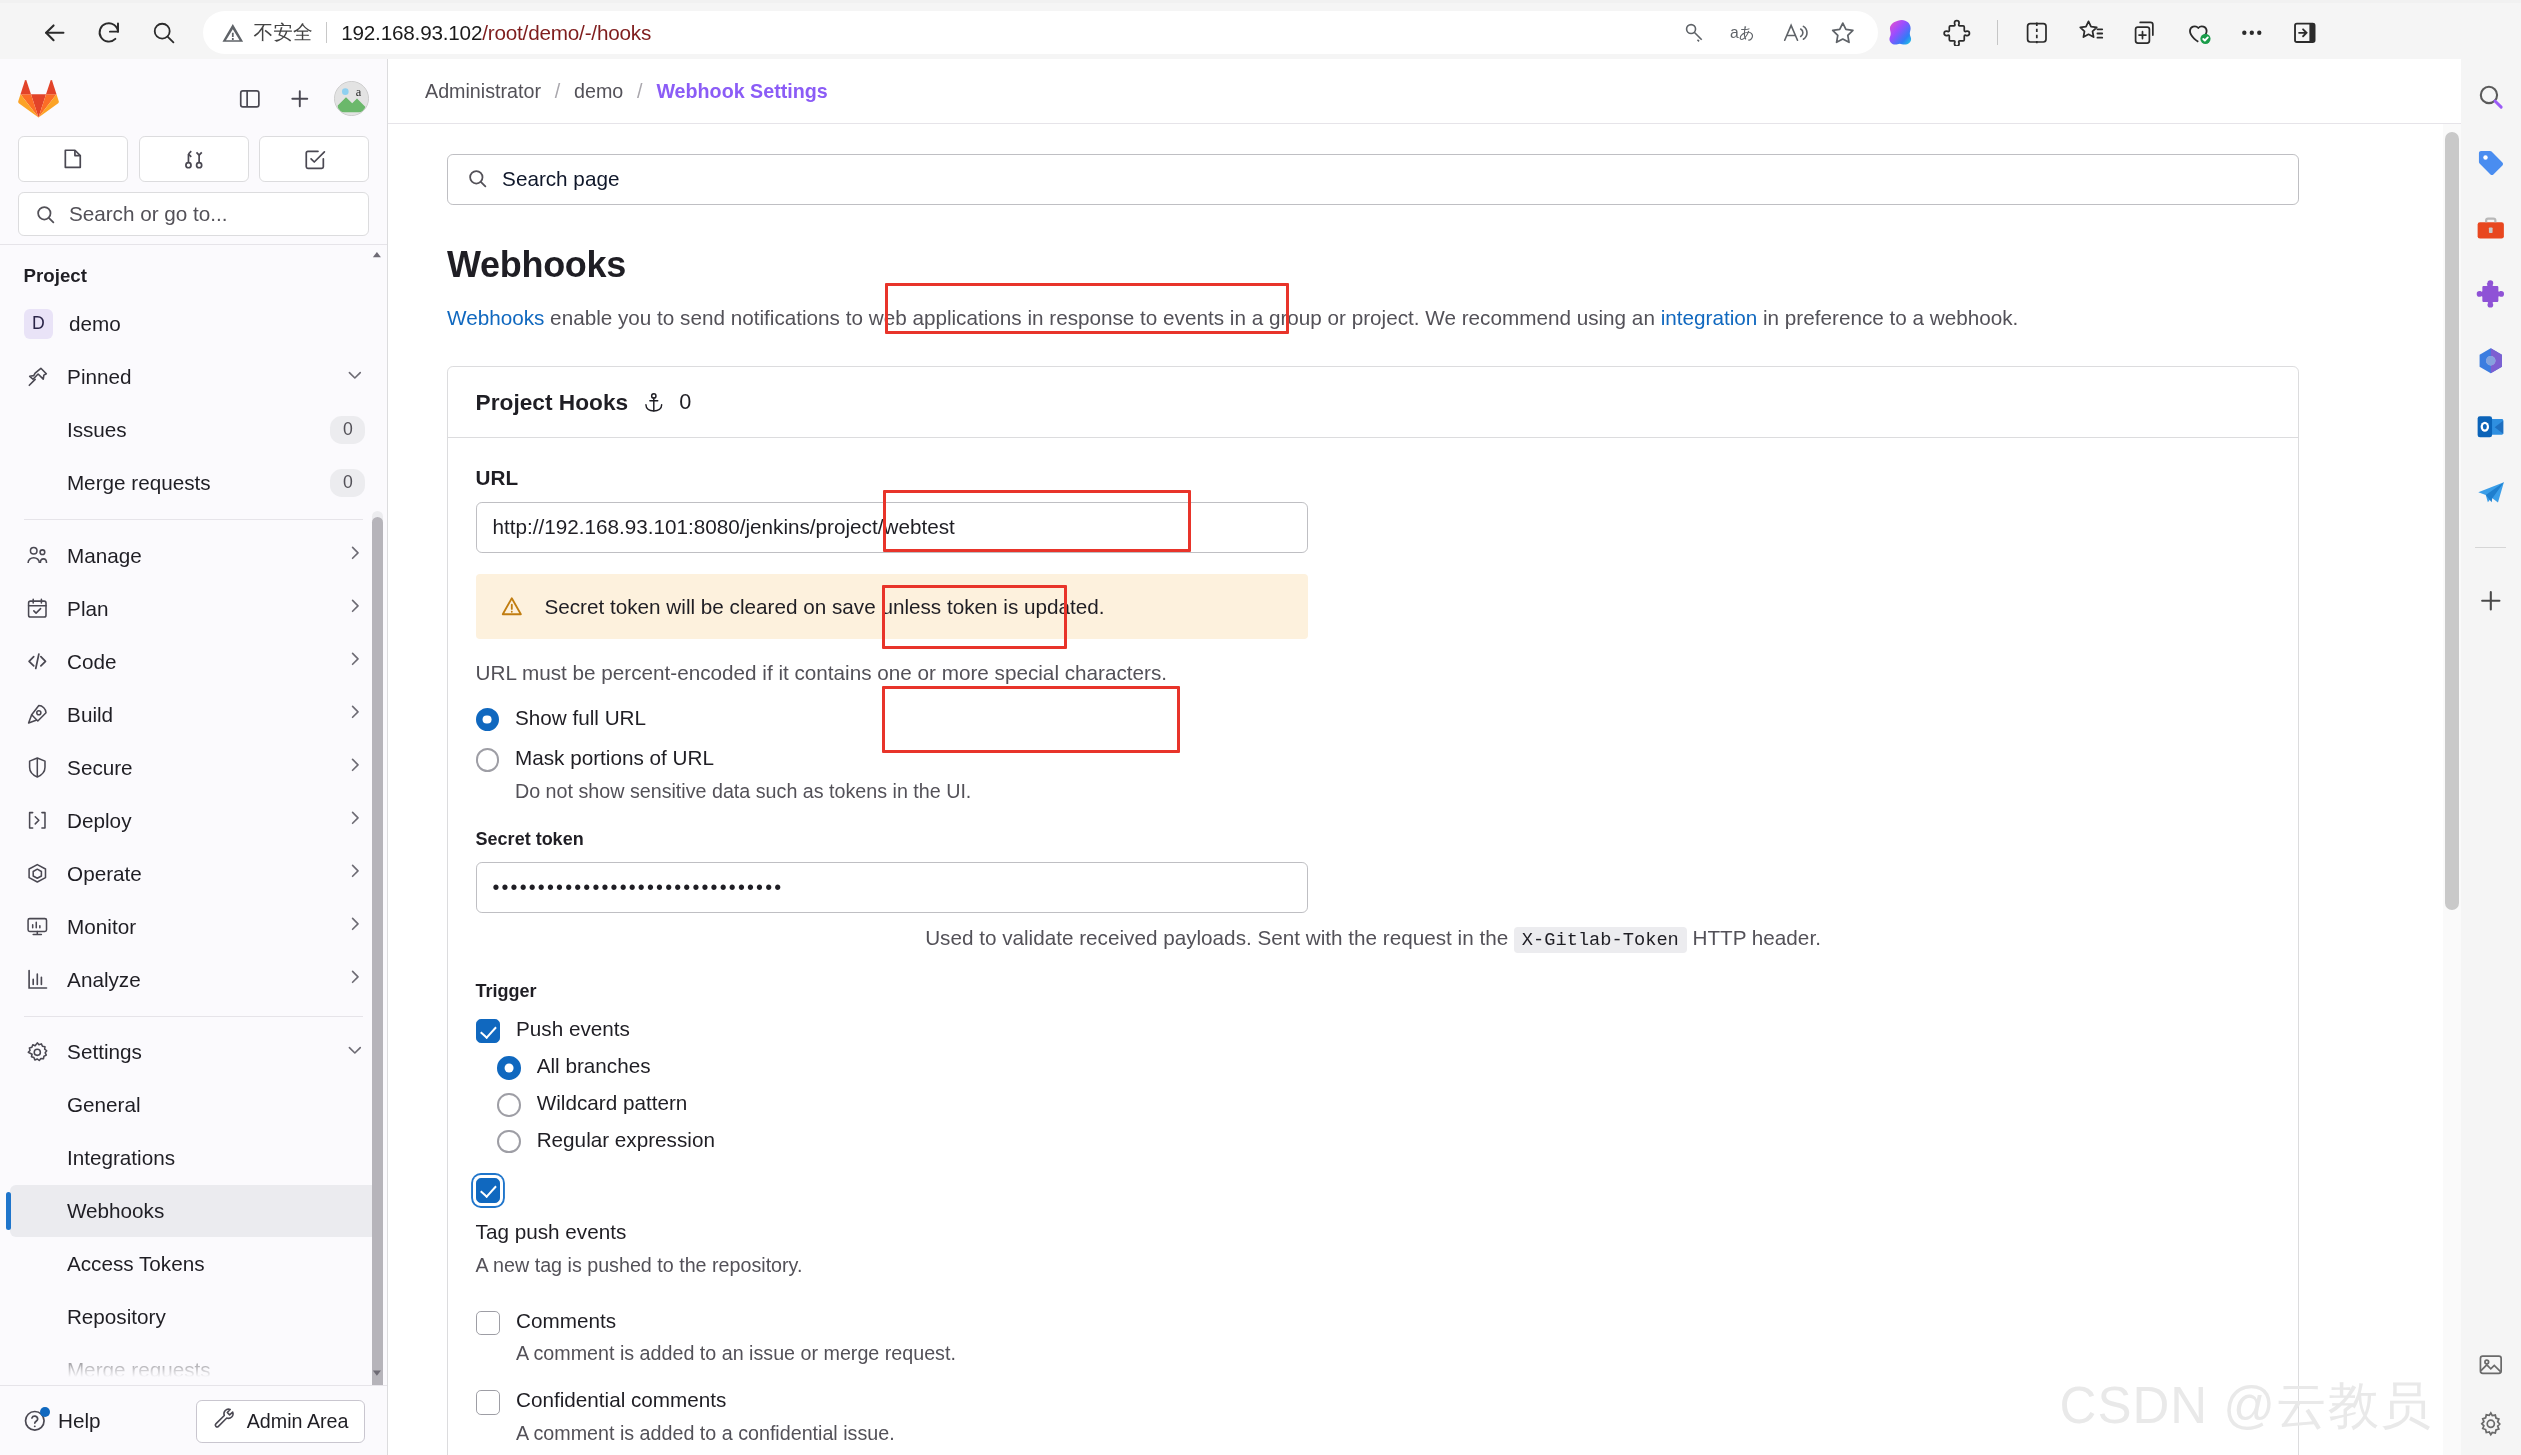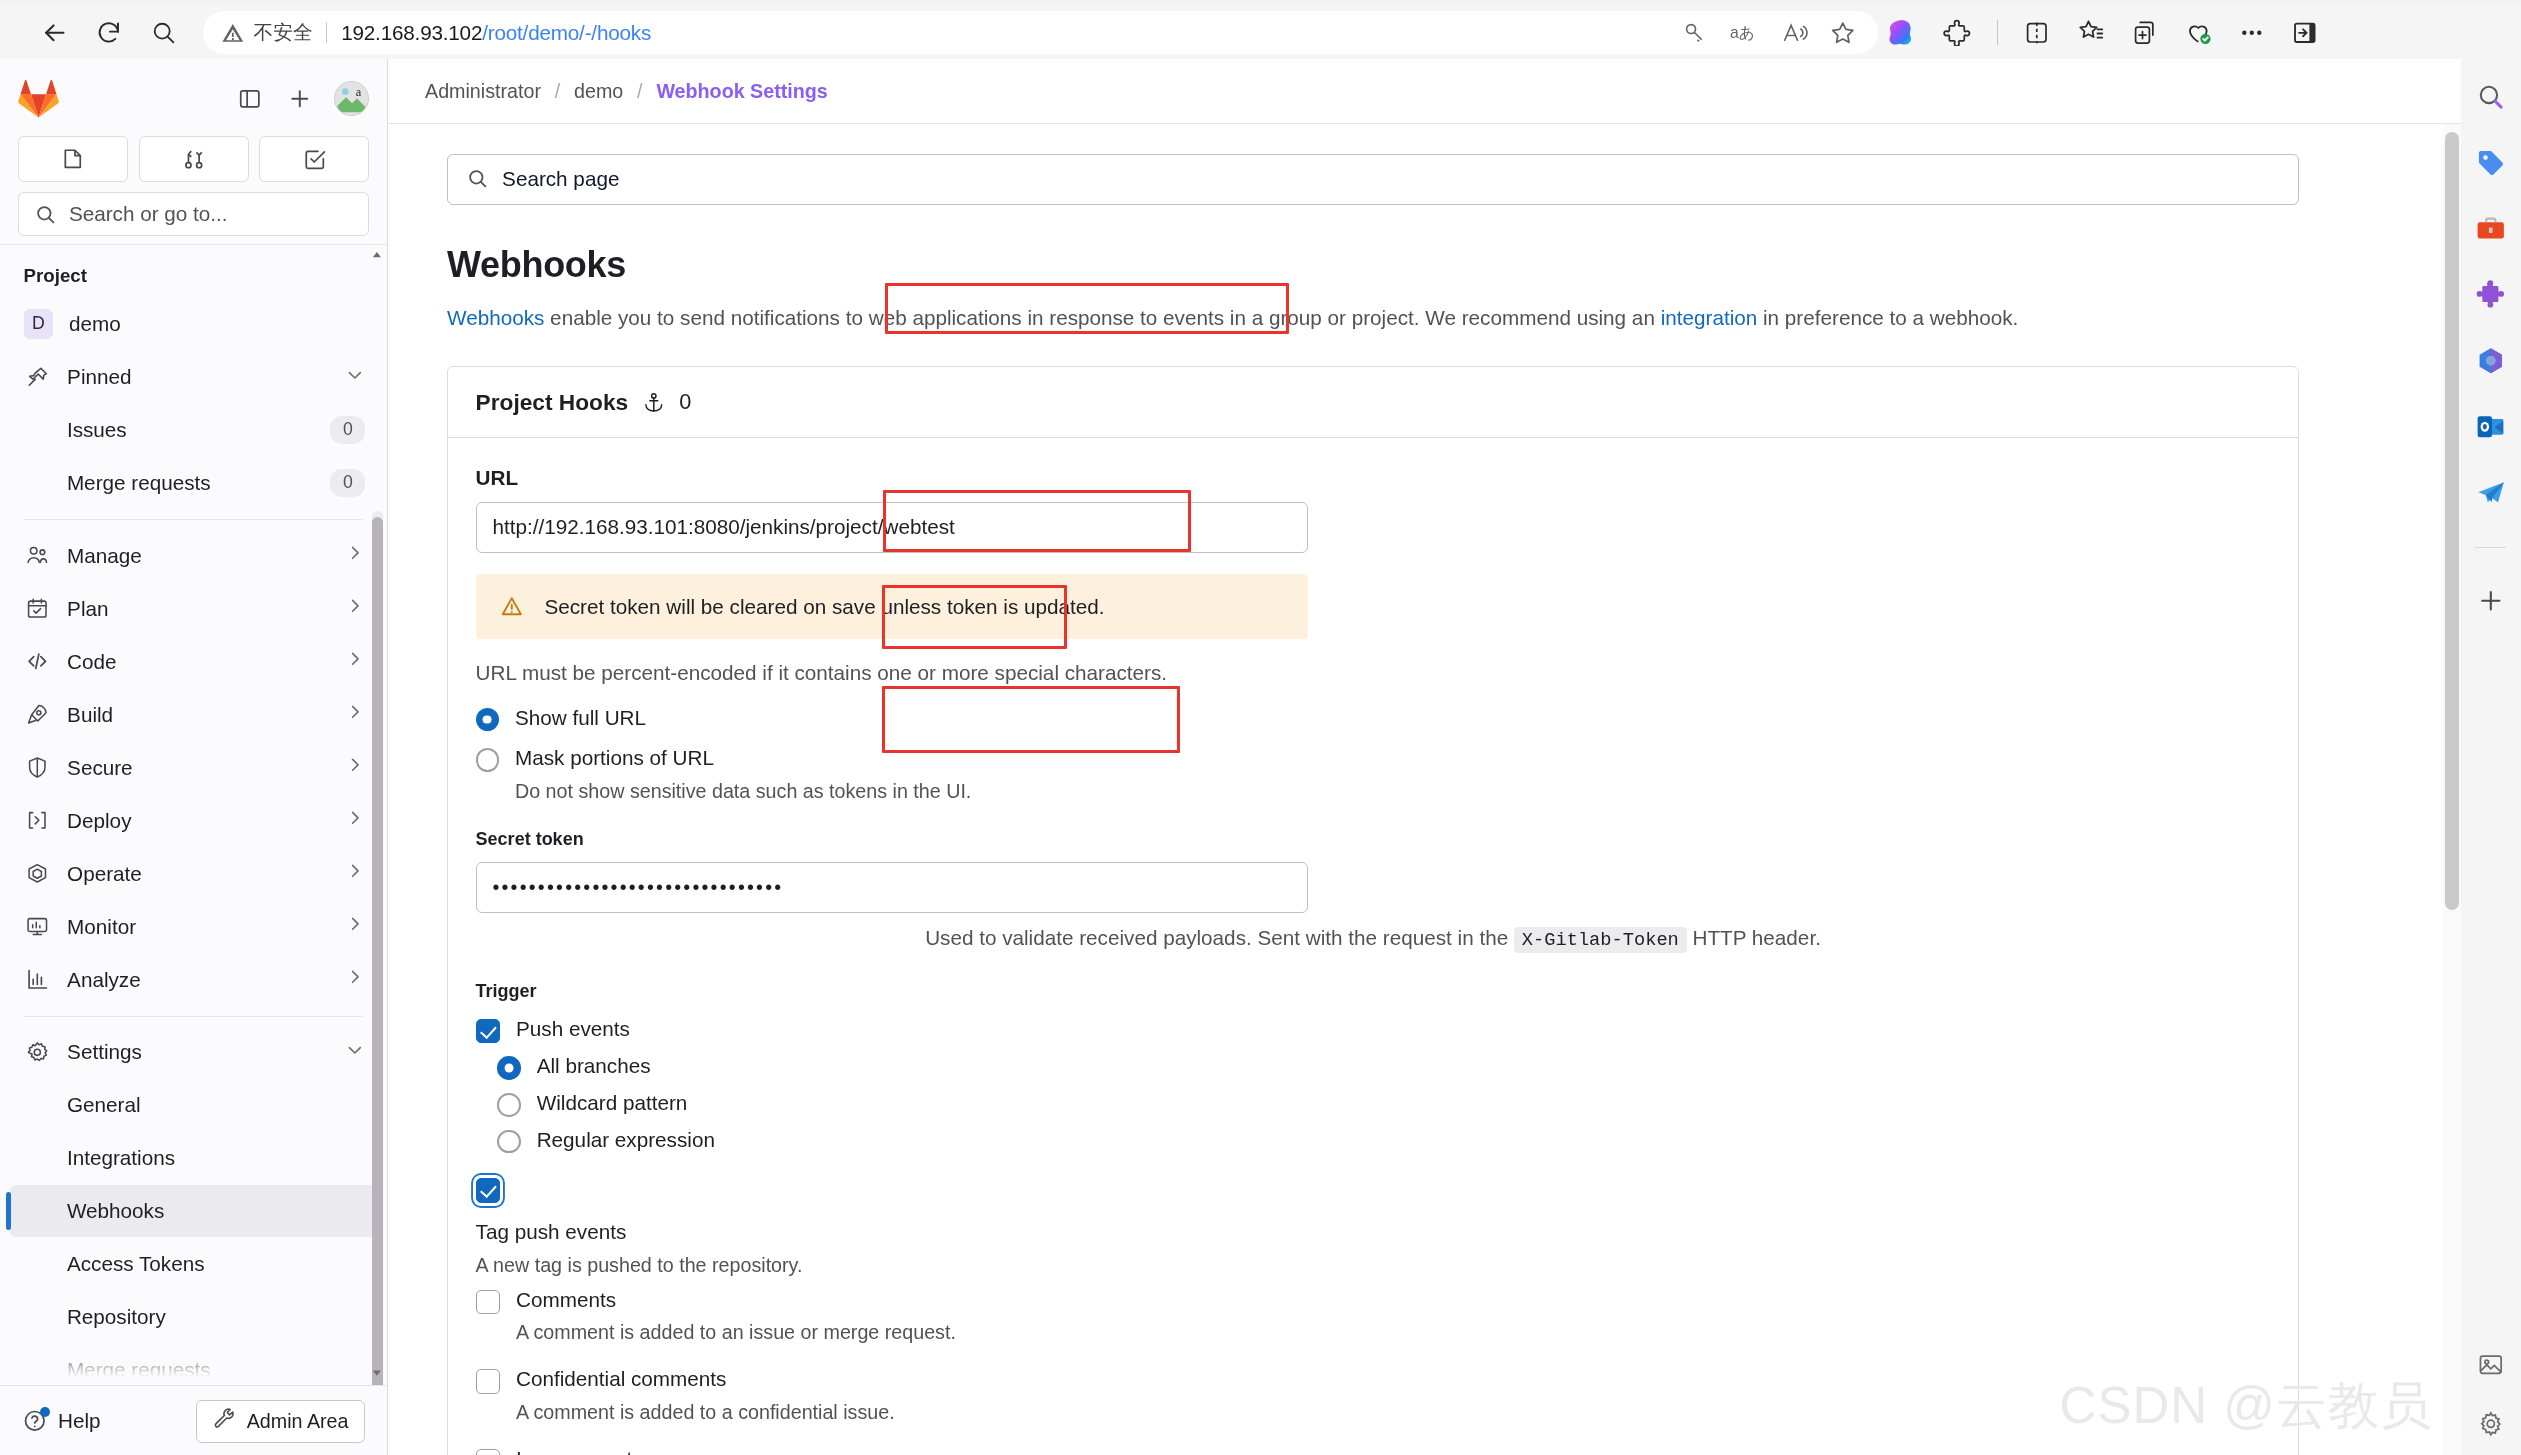--- a/index.html
+++ b/index.html
@@ -39,21 +39,21 @@
     white-space: nowrap;
   }
   .security-chip .warn-tri { display: block; }
   .omni-divider {
     width: 1px; height: 21.7px; background: #c8c8c8; margin: 0 13.8px;
   }
   .url-text {
     font-size: 20.7px; color: #1a1a1a; letter-spacing: -0.2px;
     white-space: nowrap;
   }
-  .url-text .url-dim { color: #3b82f6; text-align: right; }
+  .url-text .url-dim { color: #7f1d1d; text-align: right; }
   .omni-right {
     margin-left: auto; display: flex; align-items: center; gap: 21.7px;
     padding-right: 3.9px;
   }
   .omni-icon { cursor: pointer; display: flex; align-items: center; }
 
   .chrome-right {
     display: flex; align-items: center; gap: 25.6px; padding-right: 9.9px;
   }
   .chrome-icon { cursor: pointer; display: flex; align-items: center; justify-content: center; }
@@ -931,21 +931,21 @@
           </div>
 
           <div class="check-row" style="margin-top:21.7px;flex-direction:column;">
             <span class="checkbox checked focused"></span>
             <div>
               <div class="opt-text">Tag push events</div>
               <div class="opt-sub">A new tag is pushed to the repository.</div>
             </div>
           </div>
 
-          <div class="check-row" style="margin-top:10px;">
+          <div class="check-row" style="margin-top:31px;">
             <span class="checkbox"></span>
             <div>
               <div class="opt-text">Comments</div>
               <div class="opt-sub">A comment is added to an issue or merge request.</div>
             </div>
           </div>
 
           <div class="check-row" style="margin-top:21.7px;">
             <span class="checkbox"></span>
             <div>

